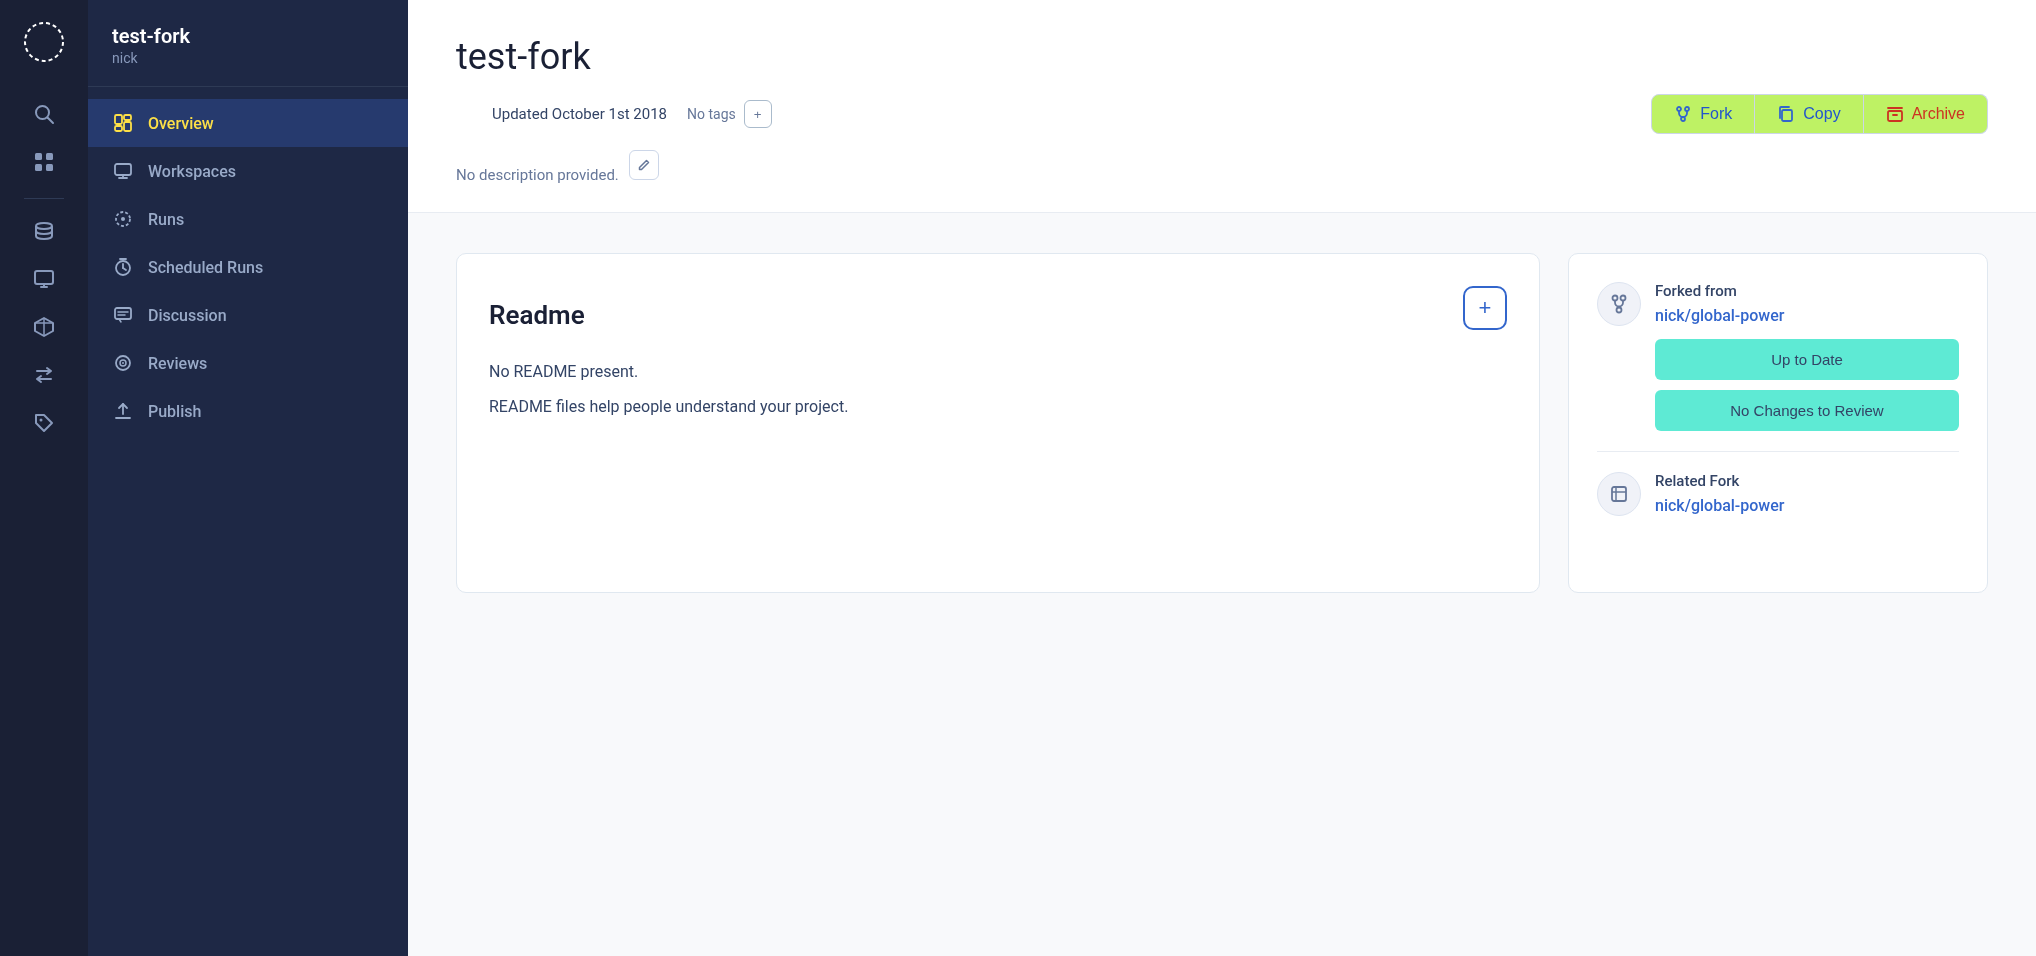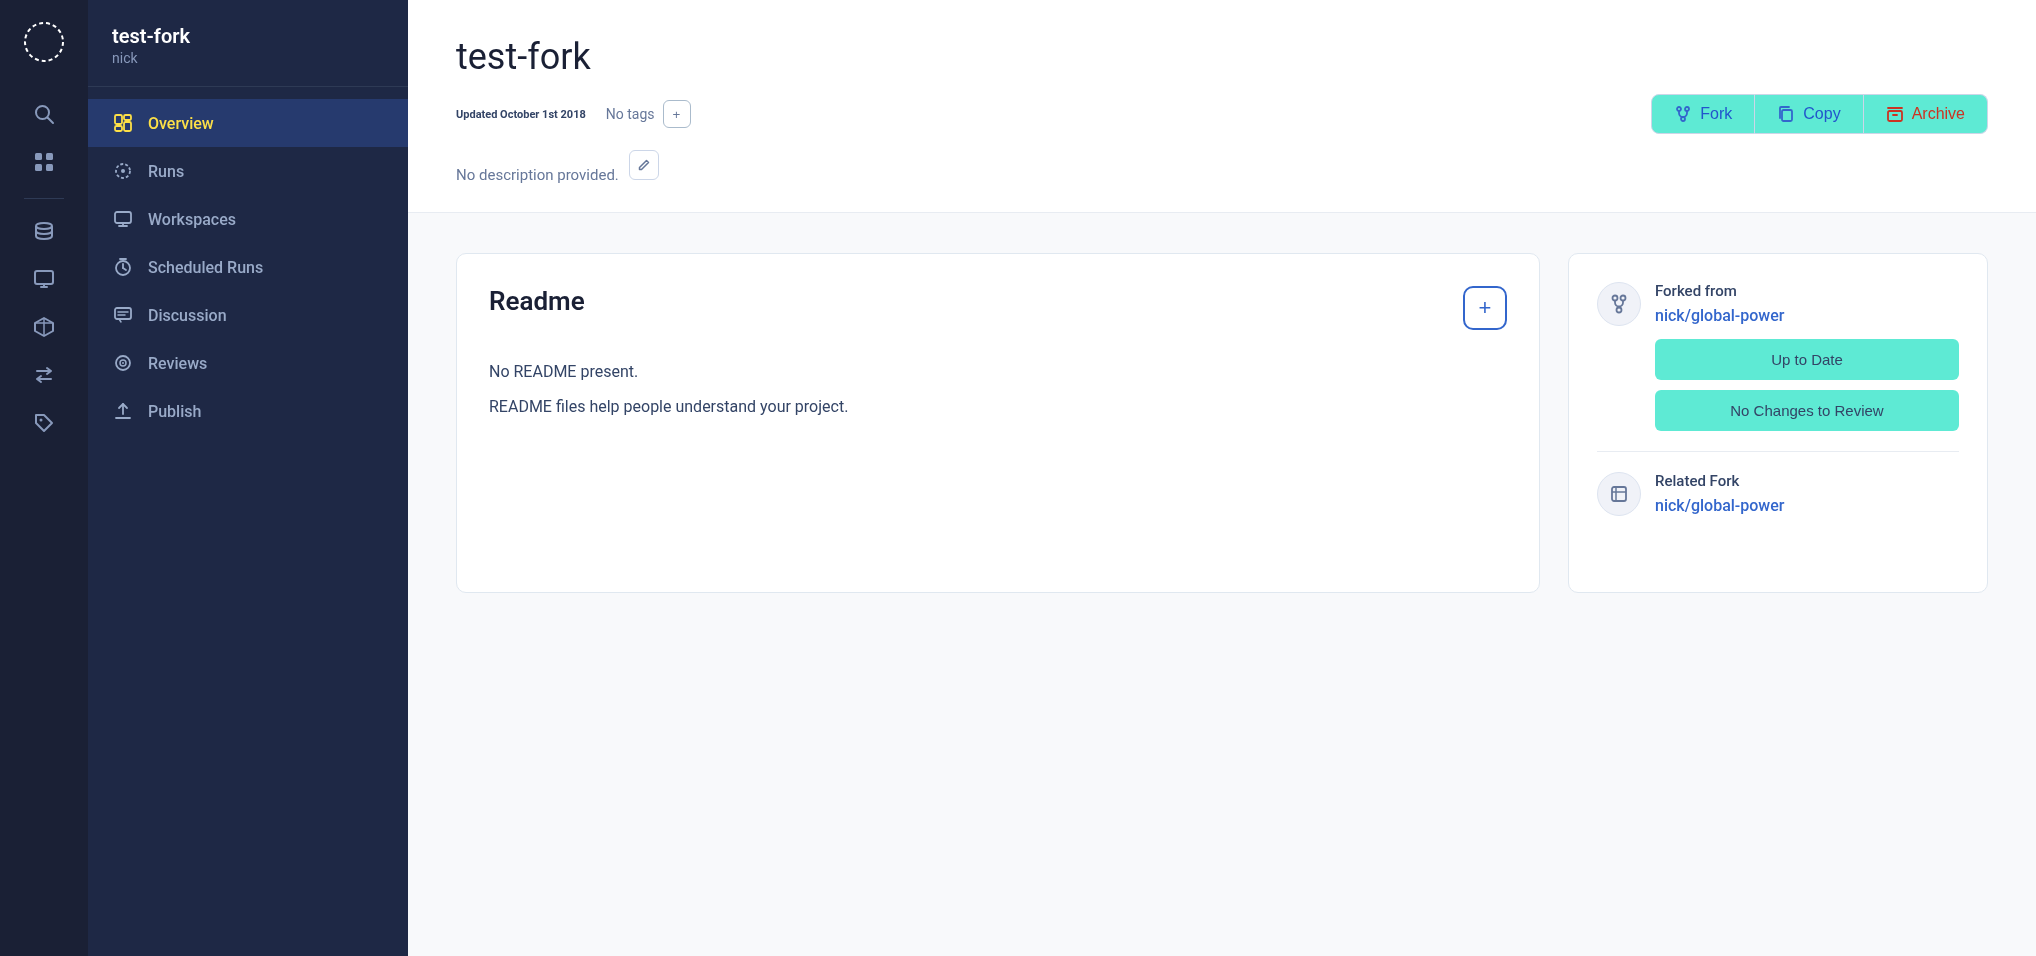--- a/index.html
+++ b/index.html
@@ -112,22 +112,23 @@
       align-items: center;
       justify-content: space-between;
     }
     .main-header-meta-left {
       display: flex;
       align-items: center;
       gap: 20px;
     }
     .updated-text {
       color: #334466;
-      font-size: 11px;
-      font-weight: 700;
+      font-size: 15px;
+      font-weight: 400;
+      margin-left: 36px;
     }
     .no-tags {
       color: #667799;
       font-size: 14px;
       display: flex;
       align-items: center;
       gap: 8px;
     }
     .add-tag-btn {
       width: 28px;
@@ -146,21 +147,21 @@
       gap: 0;
     }
     .action-btn {
       display: flex;
       align-items: center;
       gap: 8px;
       padding: 10px 22px;
       font-size: 16px;
       cursor: pointer;
       border: 1.5px solid #ccd6e8;
-      background: #5eead4;
+      background: #bef264;
       color: #2255cc;
       font-weight: 500;
     }
     .action-btn:first-child { border-radius: 8px 0 0 8px; }
     .action-btn:last-child { border-radius: 0 8px 8px 0; border-left: none; color: #cc3322; }
     .action-btn:not(:first-child):not(:last-child) { border-left: none; }
 
     .description-row {
       display: flex;
       align-items: center;
@@ -196,21 +197,21 @@
     
     .readme-card {
       background: #fff;
       border: 1.5px solid #e0e8f0;
       border-radius: 10px;
       padding: 32px;
       min-height: 340px;
     }
     .readme-header {
       display: flex;
-      align-items: flex-start;
+      align-items: flex-end;
       justify-content: space-between;
       margin-bottom: 28px;
     }
     .readme-title {
       font-size: 26px;
       font-weight: 600;
       color: #1a2035;
     }
     .readme-add-btn {
       width: 44px;
@@ -382,36 +383,36 @@
           <rect x="2" y="13" width="7" height="5" rx="1.5" stroke="currentColor" stroke-width="1.8"></rect>
           <rect x="11" y="9" width="7" height="9" rx="1.5" stroke="currentColor" stroke-width="1.8"></rect>
         </svg>
       </span>
       <span>Overview</span>
     </div>
 
     <div class="sidebar-nav-item">
       <span class="nav-item-icon">
         <svg width="20" height="20" viewBox="0 0 20 20" fill="none">
-          <circle cx="10" cy="10" r="7" stroke="currentColor" stroke-width="1.8" stroke-dasharray="3 2"></circle>
-          <circle cx="10" cy="10" r="2" fill="currentColor"></circle>
-        </svg>
-      </span>
-      <span>Runs</span>
-    </div>
-
-    <div class="sidebar-nav-item">
-      <span class="nav-item-icon">
-        <svg width="20" height="20" viewBox="0 0 20 20" fill="none">
           <rect x="2" y="3" width="16" height="11" rx="2" stroke="currentColor" stroke-width="1.8"></rect>
           <line x1="6" y1="17" x2="14" y2="17" stroke="currentColor" stroke-width="1.8" stroke-linecap="round"></line>
           <line x1="10" y1="14" x2="10" y2="17" stroke="currentColor" stroke-width="1.8"></line>
         </svg>
       </span>
       <span>Workspaces</span>
+    </div>
+
+    <div class="sidebar-nav-item">
+      <span class="nav-item-icon">
+        <svg width="20" height="20" viewBox="0 0 20 20" fill="none">
+          <circle cx="10" cy="10" r="7" stroke="currentColor" stroke-width="1.8" stroke-dasharray="3 2"></circle>
+          <circle cx="10" cy="10" r="2" fill="currentColor"></circle>
+        </svg>
+      </span>
+      <span>Runs</span>
     </div>
 
     <div class="sidebar-nav-item">
       <span class="nav-item-icon">
         <svg width="20" height="20" viewBox="0 0 20 20" fill="none">
           <circle cx="10" cy="11" r="7" stroke="currentColor" stroke-width="1.8"></circle>
           <line x1="10" y1="7" x2="10" y2="11" stroke="currentColor" stroke-width="1.8" stroke-linecap="round"></line>
           <line x1="10" y1="11" x2="13" y2="13" stroke="currentColor" stroke-width="1.8" stroke-linecap="round"></line>
           <line x1="7" y1="2" x2="13" y2="2" stroke="currentColor" stroke-width="1.8" stroke-linecap="round"></line>
         </svg>

